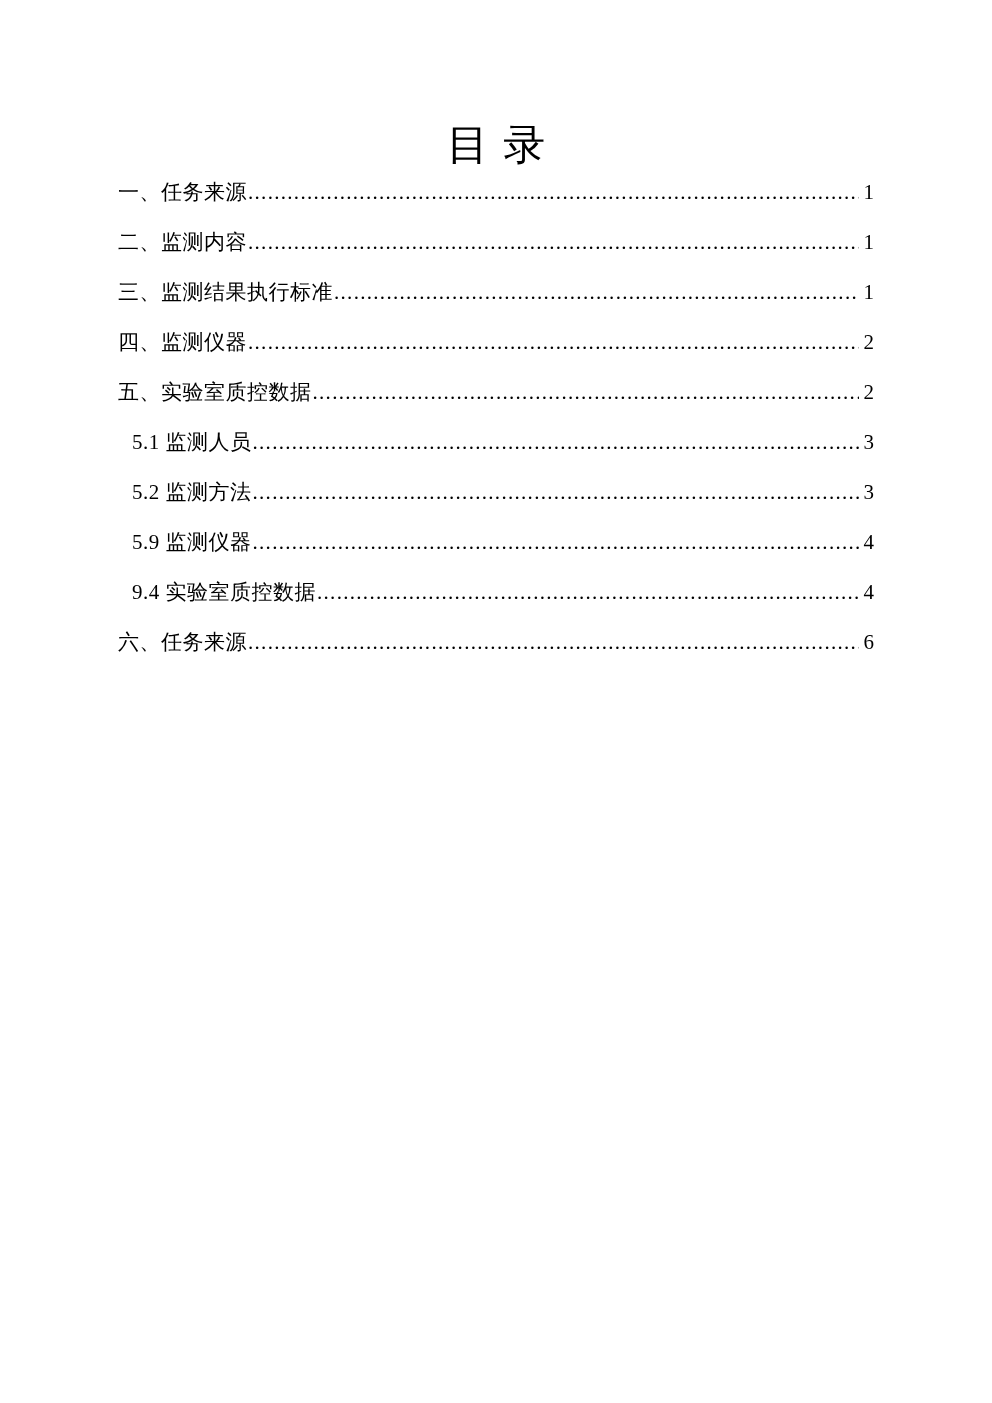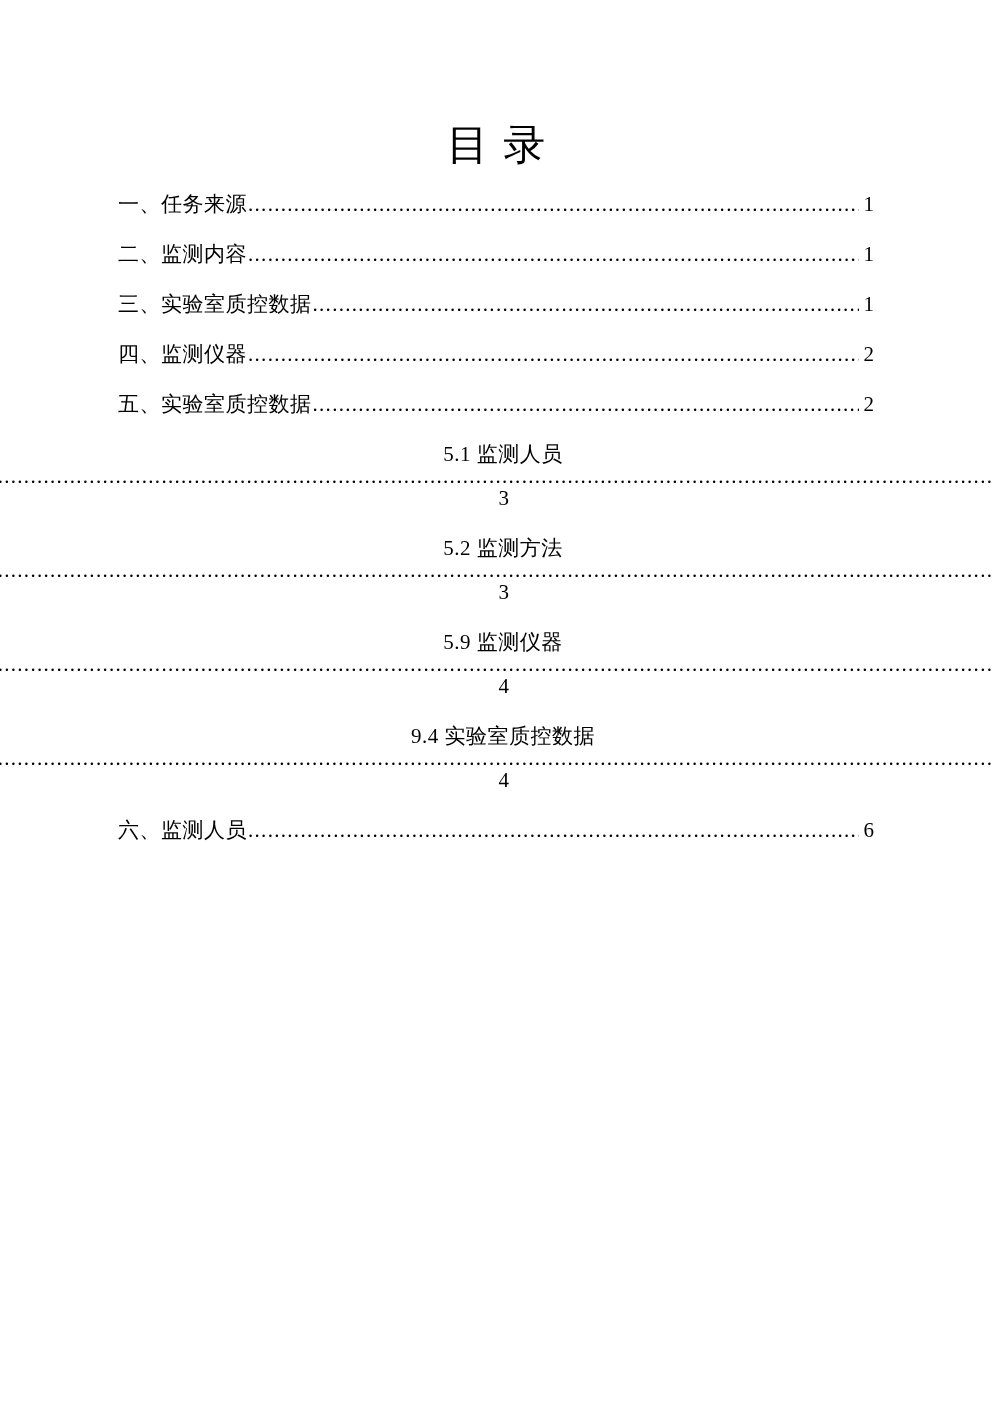--- a/index.html
+++ b/index.html
@@ -17,38 +17,37 @@
     background: #ffffff;
     padding: 120px 118px 0 118px;
   }
   .toc-title {
     text-align: center;
     font-size: 42px;
     line-height: 50px;
     font-weight: 400;
     letter-spacing: 0.35em;
     text-indent: 0.35em; 
-    margin-bottom: 23px;
+    margin-bottom: 11px;
     white-space: nowrap;
   }
   .toc {
     width: 100%;
   }
   .toc-row {
     display: flex;
     align-items: center;
     font-size: 21px;
     line-height: 22px;
     margin-bottom: 28px;
     white-space: nowrap;
     cursor: default;
   }
   .toc-row.sub {
     padding-left: 14px;
-    flex-direction: column;
   }
   .toc-label {
     flex: 0 0 auto;
     letter-spacing: 0.5px;
   }
   .toc-leader {
     flex: 1 1 auto;
     overflow: hidden;
     white-space: nowrap;
     margin: 0 3px 0 1px;
@@ -80,21 +79,21 @@
       <span class="toc-page">1</span>
     </div>
 
     <div class="toc-row">
       <span class="toc-label">二、监测内容</span>
       <span class="toc-leader"></span>
       <span class="toc-page">1</span>
     </div>
 
     <div class="toc-row">
-      <span class="toc-label">三、实验室质控数据</span>
+      <span class="toc-label">三、监测结果执行标准</span>
       <span class="toc-leader"></span>
       <span class="toc-page">1</span>
     </div>
 
     <div class="toc-row">
       <span class="toc-label">四、监测仪器</span>
       <span class="toc-leader"></span>
       <span class="toc-page">2</span>
     </div>
 
@@ -123,19 +122,19 @@
     </div>
 
     <div class="toc-row sub">
       <span class="toc-label">9.4 实验室质控数据</span>
       <span class="toc-leader"></span>
       <span class="toc-page">4</span>
     </div>
 
 
     <div class="toc-row">
-      <span class="toc-label">六、监测人员</span>
+      <span class="toc-label">六、任务来源</span>
       <span class="toc-leader"></span>
       <span class="toc-page">6</span>
     </div>
 
   </div>
 </div>
 
 </body></html>

